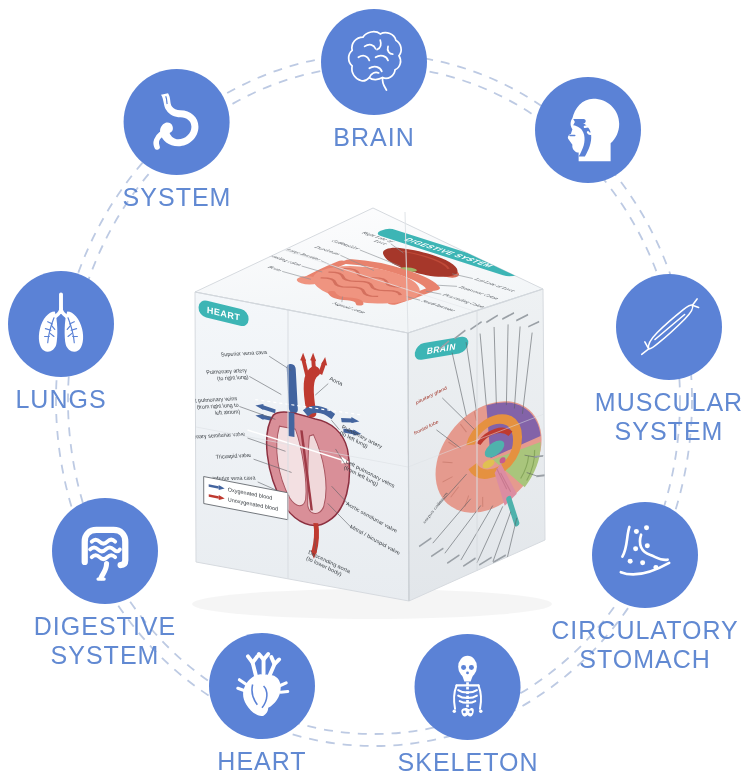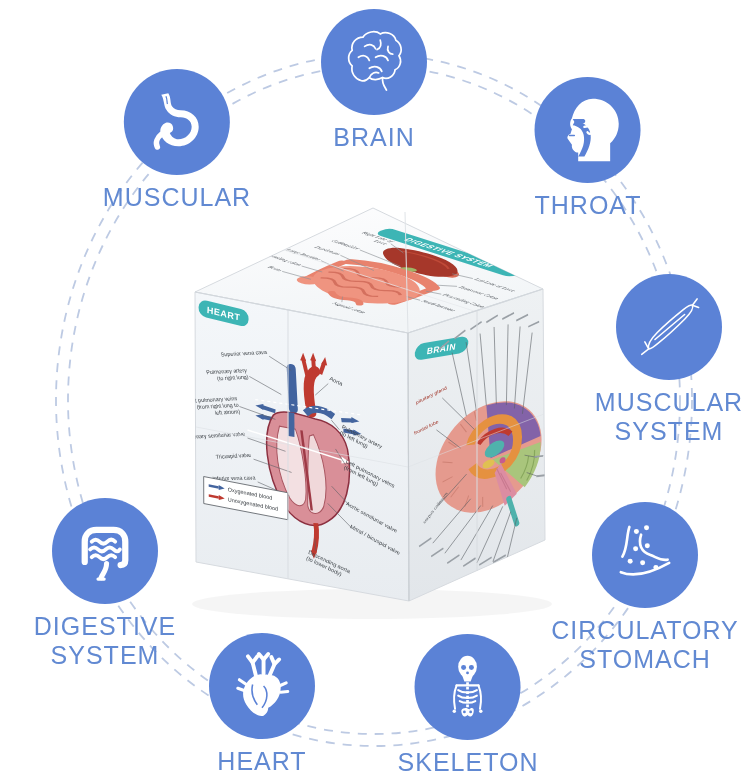--- a/index.html
+++ b/index.html
@@ -277,21 +277,21 @@
   </svg>
 
   <div class="system" style="left:177px;top:69px">
     <div class="badge">
       <svg viewBox="0 0 100 100">
         <path d="M39 13 C43 19 41 26 44 30 C46 33 50 35 55 35 C68 35 78 44 78 56 C78 70 66 81 52 81 C40 81 31 74 29 64 C28 58 31 53 36 51 C40 50 44 52 45 56 C46 60 44 63 41 64 C43 69 47 72 52 72 C61 72 69 65 69 56 C69 49 63 44 55 44 C47 44 41 41 37 35 C33 30 34 21 30 15 Z" fill="#fff"></path>
         <path d="M30 66 C25 70 22 76 25 82" stroke="#fff" stroke-width="7" fill="none" stroke-linecap="round"></path>
         <path d="M36 17 C38 21 37 25 38 27" stroke="#5b82d6" stroke-width="1.6" fill="none"></path>
       </svg>
     </div>
-    <div class="syslabel">MUSCULAR</div>
+    <div class="syslabel">SYSTEM</div>
   </div>
 
   <div class="system" style="left:374px;top:9px">
     <div class="badge">
       <svg viewBox="0 0 100 100">
         <g fill="none" stroke="#fff" stroke-width="2.2" stroke-linecap="round">
           <path d="M34 74 C26 72 20 64 22 55 C16 50 16 40 22 35 C20 26 27 18 36 18 C40 11 52 9 58 14 C66 10 76 14 78 22 C85 26 87 36 82 42 C86 48 84 57 77 60 C76 68 68 73 61 70 C56 73 48 74 44 70 C41 73 37 75 34 74 Z"></path>
           <path d="M38 30 C44 26 50 28 52 33"></path>
             <path d="M30 44 C36 40 42 42 44 48"></path>
           <path d="M52 44 C58 40 66 42 68 48"></path>
@@ -309,21 +309,20 @@
   <div class="system" style="left:588px;top:77px">
     <div class="badge">
       <svg viewBox="0 0 100 100">
         <path d="M60 10 C78 12 90 26 90 42 C90 52 86 61 79 67 L79 90 L38 90 L38 79 C33 79 29 74 30 69 L25 62 C23 59 25 56 28 55 L30 49 C27 45 27 39 30 35 C33 21 44 8 60 10 Z" fill="#fff"></path>
         <path d="M34 38 C45 39 53 46 54 56 C55 66 51 75 46 84 L38 84 C44 74 47 65 45 56 C43 48 37 45 31 44 Z" fill="#5b82d6"></path>
         <path d="M31 36 L44 36 C47 36 48 39 46 41 L34 41 Z" fill="#5b82d6"></path>
         <path d="M27 57 L33 57" stroke="#5b82d6" stroke-width="2" stroke-linecap="round"></path>
         <path d="M46 46 C52 44 56 46 56 51 C56 55 52 56 50 53" stroke="#fff" stroke-width="3" fill="none" stroke-linecap="round"></path>
       </svg>
     </div>
-    <div class="syslabel">THROAT</div>
   </div>
 
   <div class="system" style="left:669px;top:274px">
     <div class="badge">
       <svg viewBox="0 0 100 100">
         <g fill="none" stroke="#fff" stroke-width="2" stroke-linecap="round">
           <path d="M24 78 C22 72 27 65 35 57 C47 45 58 36 68 28 C72 25 77 21 80 22 C82 26 78 32 70 40 C58 52 47 62 37 70 C31 75 26 79 24 78 Z"></path>
           <path d="M32 66 C44 56 58 44 70 34"></path>
           <path d="M24 78 L15 85 M24 78 L19 69"></path>
           <path d="M80 22 L86 14 M80 22 L88 25"></path>
@@ -418,14 +417,31 @@
           <path d="M31 48 q5 -5 10 0 t10 0 t10 0 t8 0" stroke-width="5"></path>
           <path d="M33 58 q5 -5 10 0 t10 0 t10 0" stroke-width="5"></path>
           <path d="M52 66 C52 74 48 78 45 84" stroke-width="6.5"></path>
           <path d="M41 86 L49 86" stroke-width="4"></path>
         </g>
       </svg>
     </div>
     <div class="syslabel">DIGESTIVE SYSTEM</div>
   </div>
 
+  <div class="system" style="left:61px;top:271px">
+    <div class="badge">
+      <svg viewBox="0 0 100 100">
+        <path d="M50 12 L50 30" stroke="#fff" stroke-width="5" stroke-linecap="round"></path>
+        <path d="M50 30 C50 36 45 38 41 42 M50 30 C50 36 55 38 59 42" stroke="#fff" stroke-width="4.5" fill="none" stroke-linecap="round"></path>
+        <path d="M42 34 C34 34 26 44 23 56 C20 68 22 80 28 84 C34 88 42 84 44 76 C46 68 46 44 42 34 Z" fill="#fff"></path>
+        <path d="M58 34 C66 34 74 44 77 56 C80 68 78 80 72 84 C66 88 58 84 56 76 C54 68 54 44 58 34 Z" fill="#fff"></path>
+        <g fill="none" stroke="#5b82d6" stroke-width="1.5" stroke-linecap="round">
+          <path d="M41 42 C37 52 34 62 33 74"></path>
+          <path d="M39 50 L33 47 M37 58 L30 56 M35 66 L29 66 M38 52 L42 57 M36 62 L41 66"></path>
+          <path d="M59 42 C63 52 66 62 67 74"></path>
+          <path d="M61 50 L67 47 M63 58 L70 56 M65 66 L71 66 M62 52 L58 57 M64 62 L59 66"></path>
+        </g>
+      </svg>
+    </div>
+    <div class="syslabel">LUNGS</div>
+  </div>
 
 </div>
 
 </body></html>

